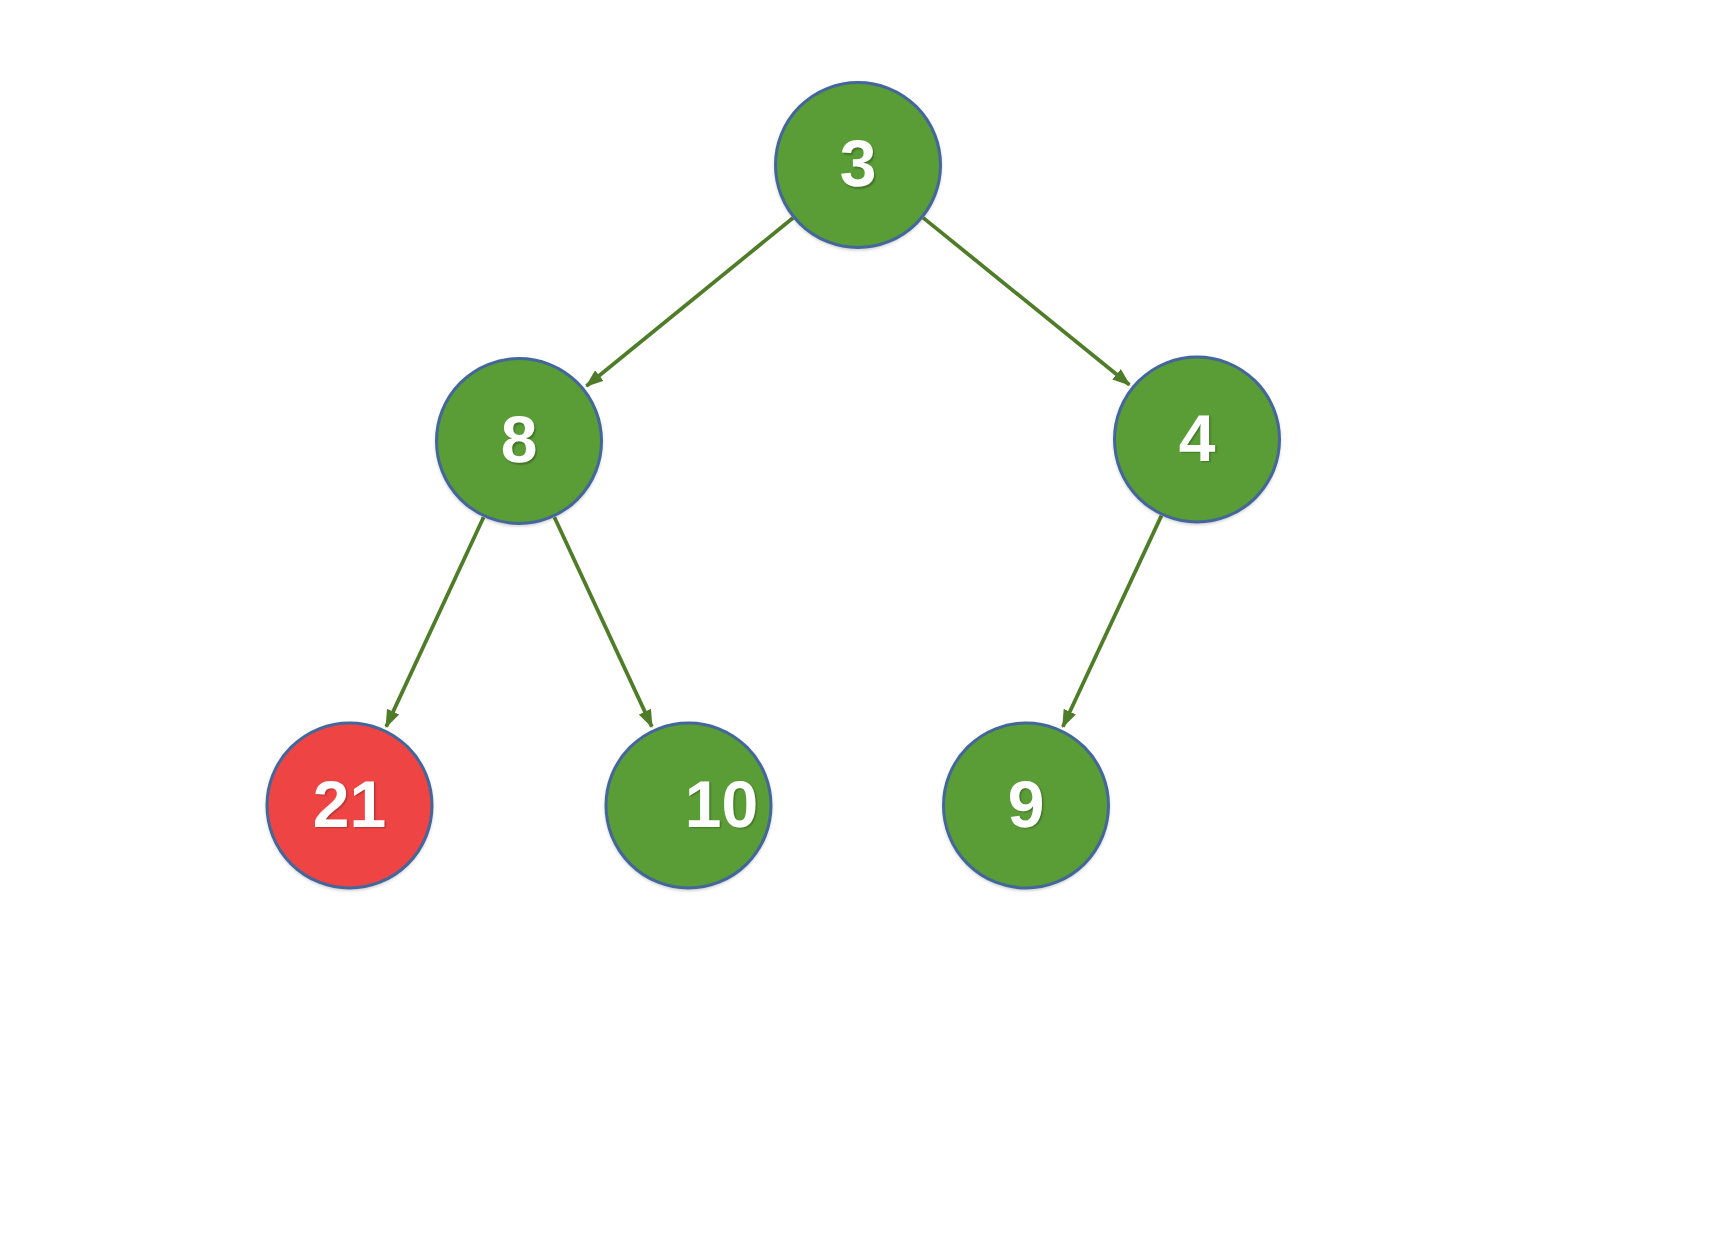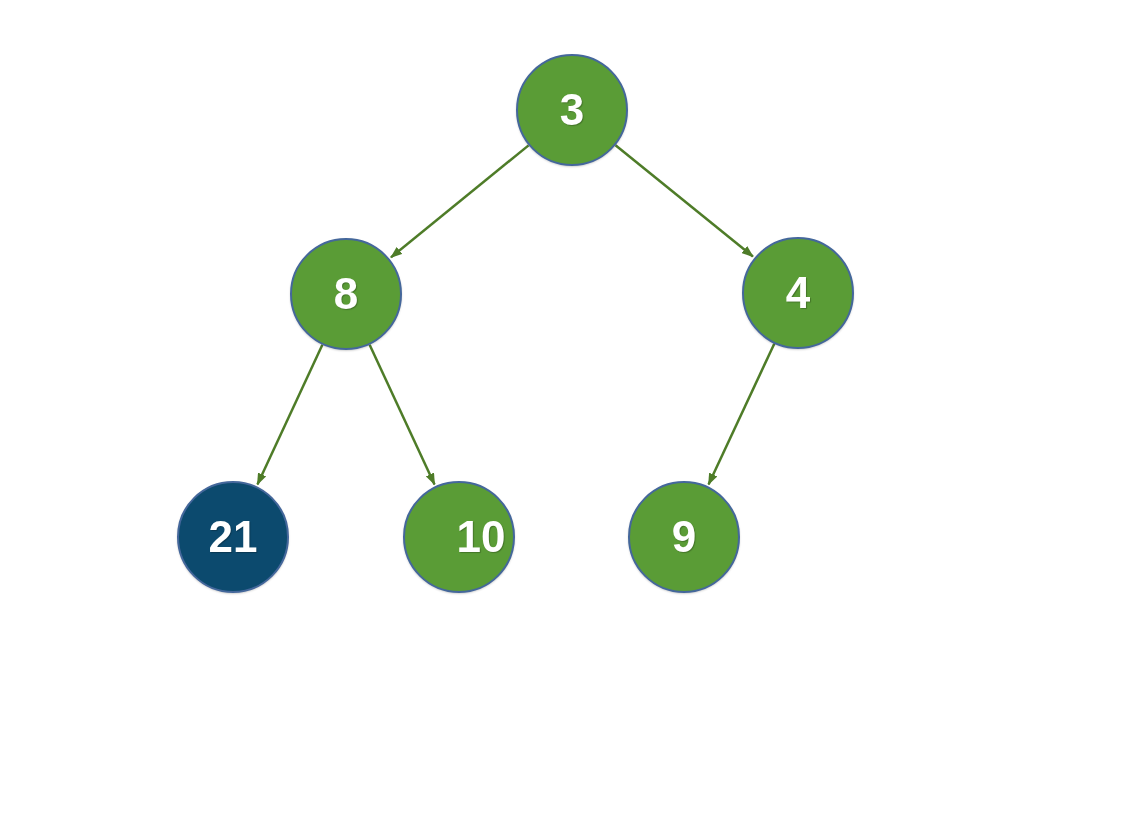--- a/index.html
+++ b/index.html
@@ -68,21 +68,21 @@
   <div class="nodes-layer">
       <div class="tree-node" style="left: 516px; top: 54px; width: 112px; height: 112px; background: rgb(90, 156, 54); border: 2.5px solid rgb(68, 103, 155);">
         <span class="node-label" style="color: rgb(255, 255, 255);">3</span>
       </div>
       <div class="tree-node" style="left: 290px; top: 238px; width: 112px; height: 112px; background: rgb(90, 156, 54); border: 2.5px solid rgb(68, 103, 155);">
         <span class="node-label" style="color: rgb(255, 255, 255);">8</span>
       </div>
       <div class="tree-node" style="left: 742px; top: 237px; width: 112px; height: 112px; background: rgb(90, 156, 54); border: 2.5px solid rgb(68, 103, 155);">
         <span class="node-label" style="color: rgb(255, 255, 255);">4</span>
       </div>
-      <div class="tree-node" style="left: 177px; top: 481px; width: 112px; height: 112px; background: #0c4a6e; border: 2.5px solid rgb(68, 103, 155);">
+      <div class="tree-node" style="left: 177px; top: 481px; width: 112px; height: 112px; background: #ef4444; border: 2.5px solid rgb(68, 103, 155);">
         <span class="node-label" style="color: rgb(255, 255, 255);">21</span>
       </div>
       <div class="tree-node" style="left: 403px; top: 481px; width: 112px; height: 112px; background: rgb(90, 156, 54); border: 2.5px solid rgb(68, 103, 155);">
         <span class="node-label" style="color: rgb(255, 255, 255); margin-left: 44px;">10</span>
       </div>
       <div class="tree-node" style="left: 628px; top: 481px; width: 112px; height: 112px; background: rgb(90, 156, 54); border: 2.5px solid rgb(68, 103, 155);">
         <span class="node-label" style="color: rgb(255, 255, 255);">9</span>
       </div>
     </div>
 </div>

